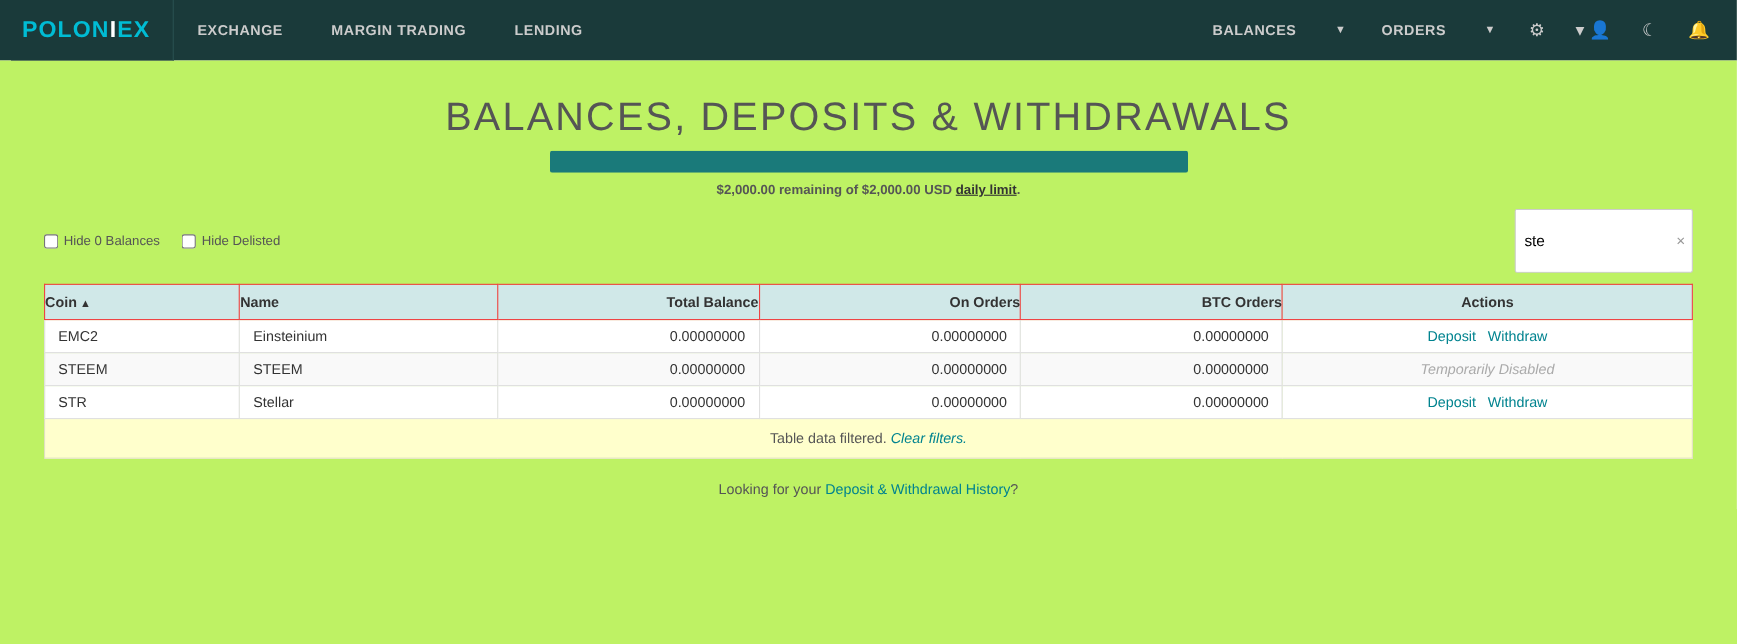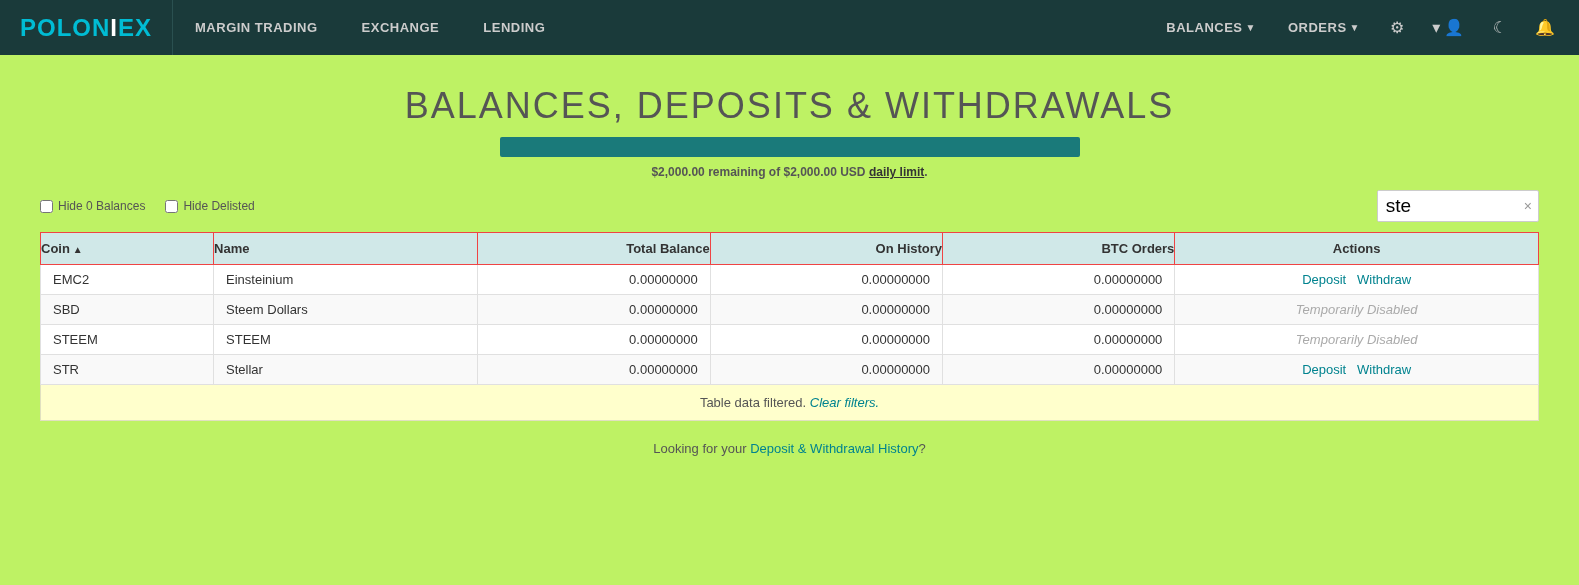--- a/index.html
+++ b/index.html
@@ -9,21 +9,21 @@
     nav {
       background: #1a3a3a;
       display: flex;
       align-items: center;
       height: 55px;
       padding: 0 10px;
     }
     .logo {
       background: #1a3a3a;
       color: #00bcd4;
-      font-size: 24px;
+      font-size: 21px;
       font-weight: bold;
       padding: 0 20px 0 10px;
       letter-spacing: 1px;
       border-right: 1px solid #2a5050;
       height: 55px;
       display: flex;
       align-items: center;
     }
     .logo span { color: #fff; }
     .nav-links {
@@ -54,20 +54,21 @@
       height: 55px;
       display: flex;
       align-items: center;
       font-size: 13px;
       font-weight: bold;
       letter-spacing: 0.5px;
       text-transform: uppercase;
       cursor: pointer;
       border: none;
       background: none;
+      gap: 32px;
     }
     .nav-right-icon {
       color: #ccc;
       padding: 0 14px;
       height: 55px;
       display: flex;
       align-items: center;
       font-size: 16px;
       cursor: pointer;
       background: none;
@@ -144,22 +145,22 @@
       display: flex;
       align-items: center;
       border: 1px solid #ccc;
       border-radius: 2px;
       background: #fff;
       overflow: hidden;
     }
     .search-input {
       border: none;
       outline: none;
-      padding: 4px 8px;
-      font-size: 19px;
+      padding: 20px 8px;
+      font-size: 14px;
       width: 140px;
     }
     .search-clear {
       padding: 4px 6px;
       cursor: pointer;
       color: #999;
       font-size: 14px;
       background: none;
       border: none;
     }
@@ -231,22 +232,22 @@
     }
   </style>
 </head>
 <body>
 
 <nav>
   <div class="logo">
     POLON<span>I</span>EX
   </div>
   <div class="nav-links">
+    <a class="nav-link">EXCHANGE</a>
     <a class="nav-link">MARGIN TRADING</a>
-    <a class="nav-link">EXCHANGE</a>
     <a class="nav-link">LENDING</a>
   </div>
   <div class="nav-right">
     <button class="nav-right-btn">
       <span>BALANCES</span>
       <span class="caret">▼</span>
     </button>
     <button class="nav-right-btn">
       <span>ORDERS</span>
       <span class="caret">▼</span>
@@ -286,47 +287,37 @@
       <button class="search-clear">×</button>
     </div>
   </div>
 
   <table>
     <thead>
       <tr>
         <th class="sort-asc" style="cursor:pointer">Coin</th>
         <th style="cursor:pointer">Name</th>
         <th class="right" style="cursor:pointer">Total Balance</th>
-        <th class="right" style="cursor:pointer">On History</th>
+        <th class="right" style="cursor:pointer">On Orders</th>
         <th class="right" style="cursor:pointer">BTC Orders</th>
         <th class="center">Actions</th>
       </tr>
     </thead>
     <tbody id="table-body">
 
     <tr>
     <td>EMC2</td>
     <td>Einsteinium</td>
     <td class="right">0.00000000</td>
     <td class="right">0.00000000</td>
     <td class="right">0.00000000</td>
     <td class="center">
         <a href="#" class="action-link">Deposit</a>
         &nbsp;
         <a href="#" class="action-link">Withdraw</a>
-      </td>
-  </tr>
-        <tr>
-    <td>SBD</td>
-    <td>Steem Dollars</td>
-    <td class="right">0.00000000</td>
-    <td class="right">0.00000000</td>
-    <td class="right">0.00000000</td>
-    <td class="center">
-        <span class="disabled-text">Temporarily Disabled</span>
       </td>
   </tr>
         <tr>
     <td>STEEM</td>
     <td>STEEM</td>
     <td class="right">0.00000000</td>
     <td class="right">0.00000000</td>
     <td class="right">0.00000000</td>
     <td class="center">
         <span class="disabled-text">Temporarily Disabled</span>

